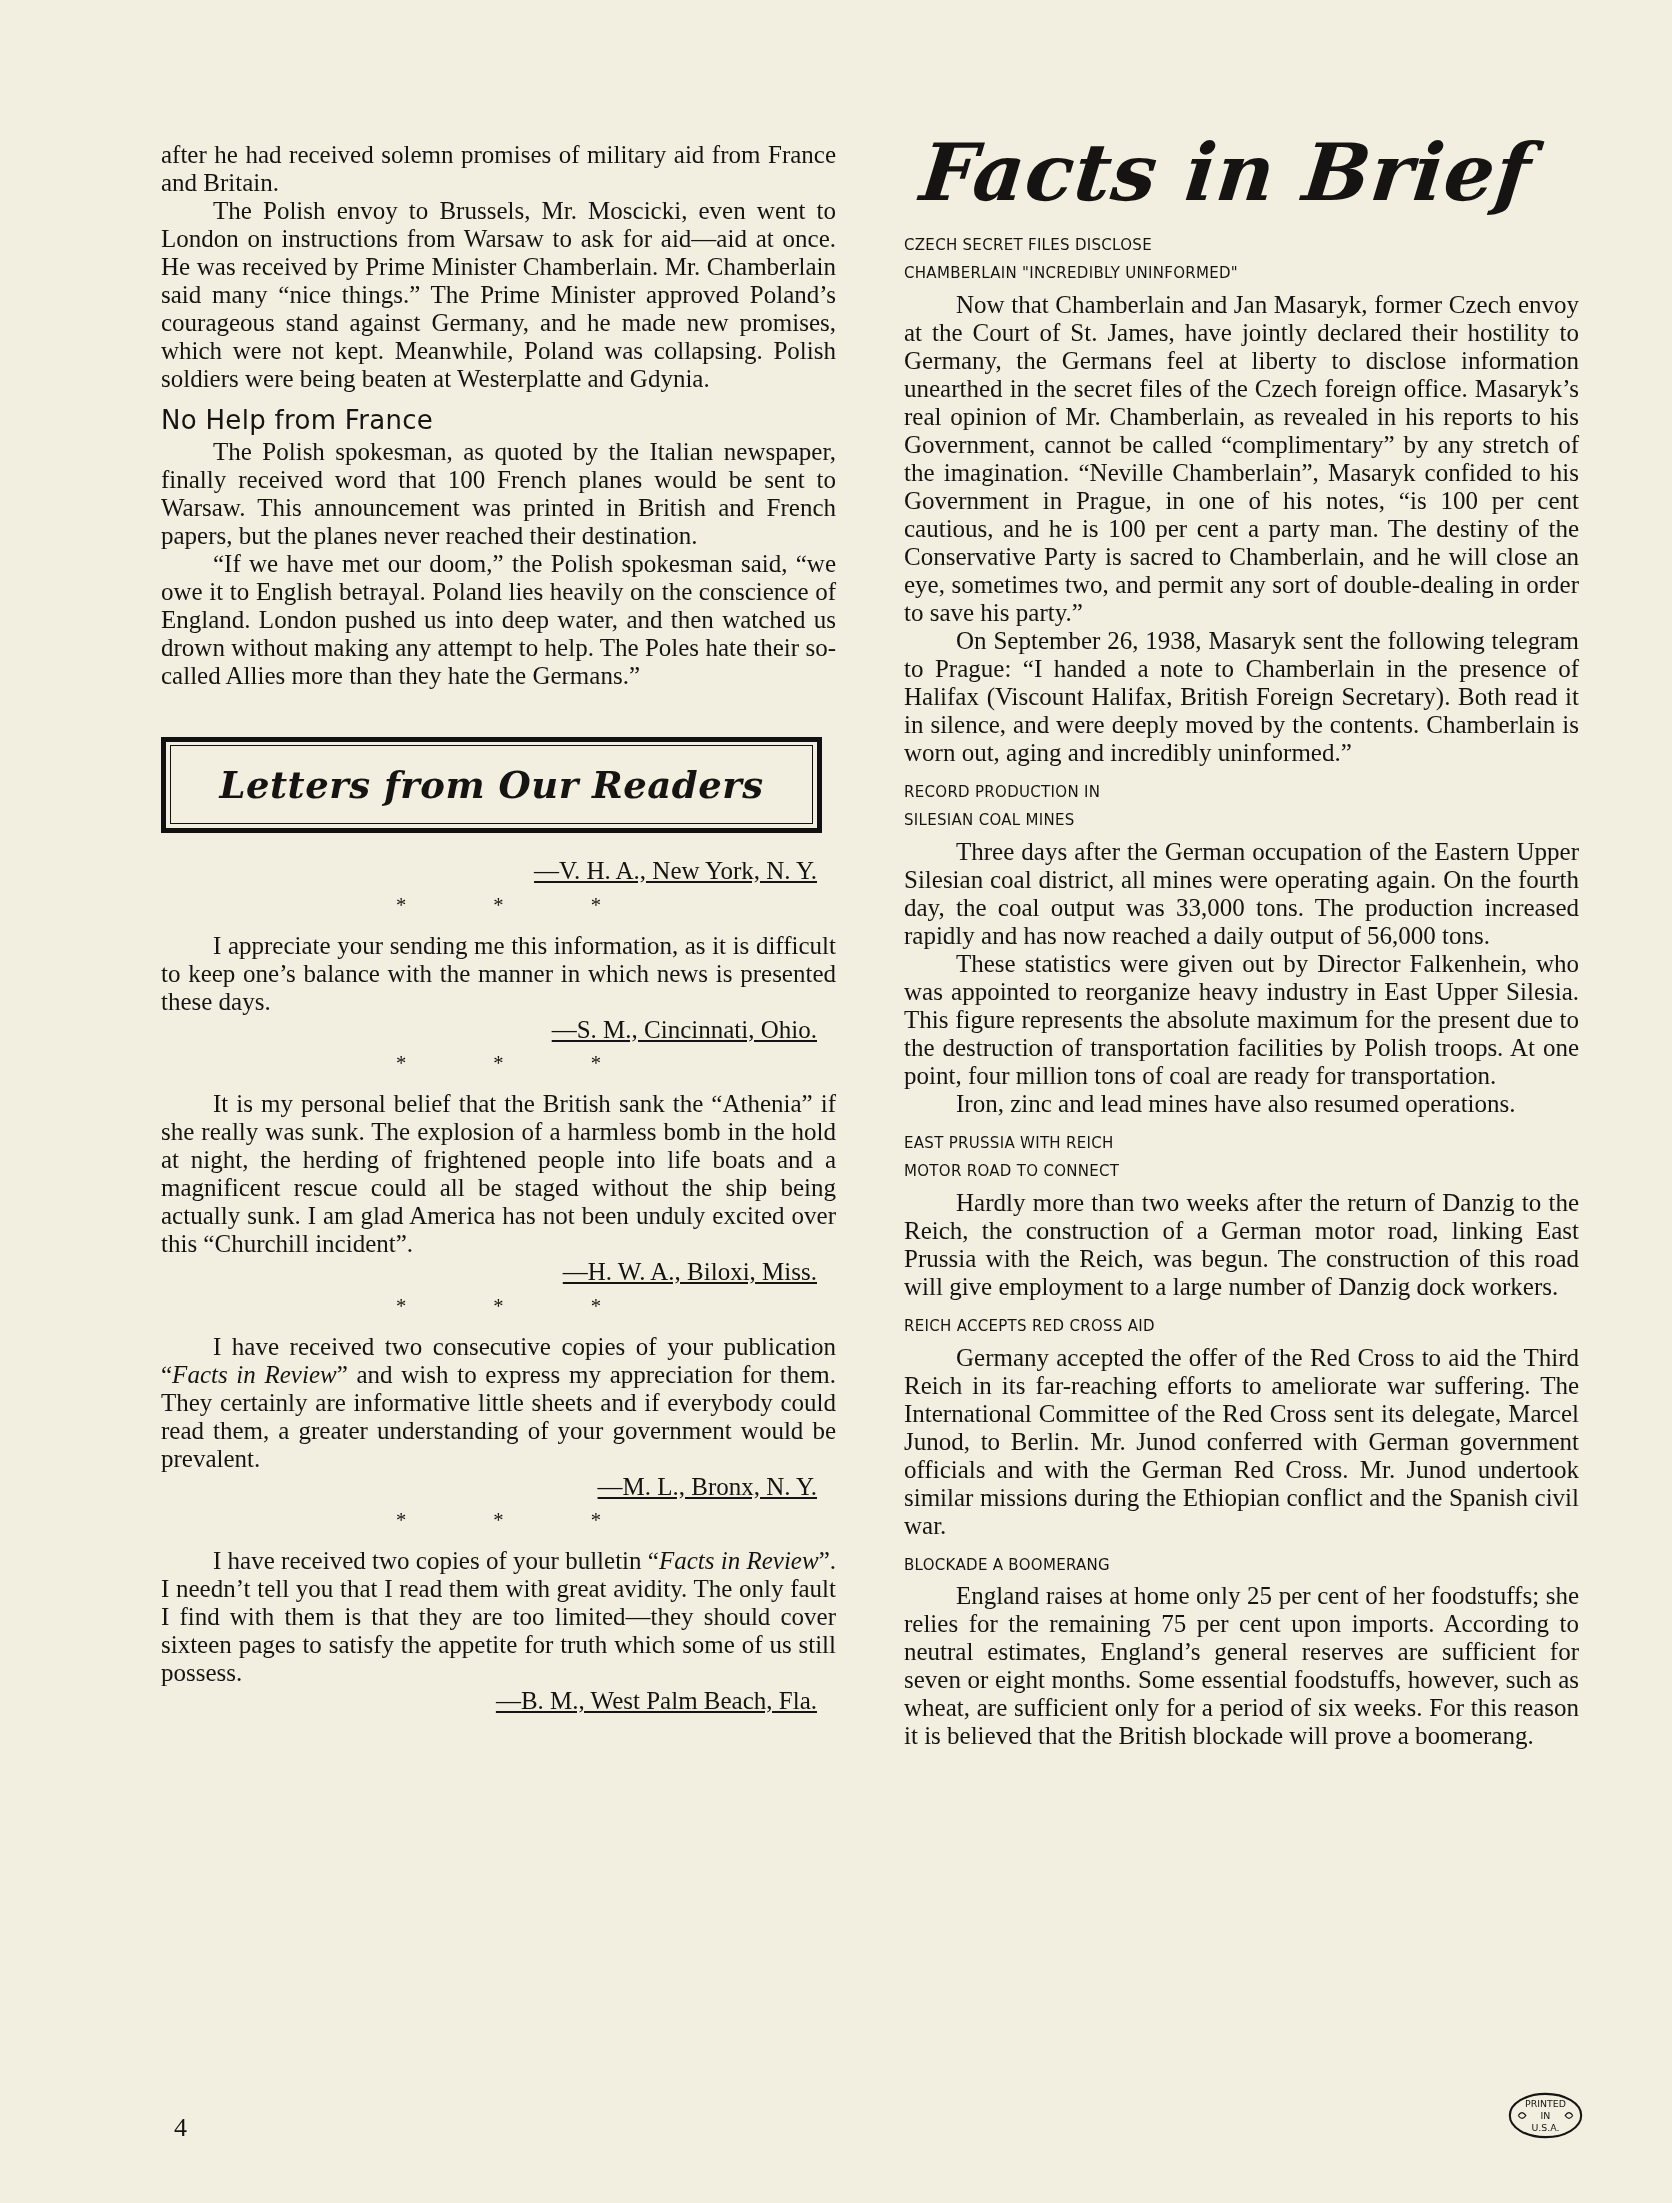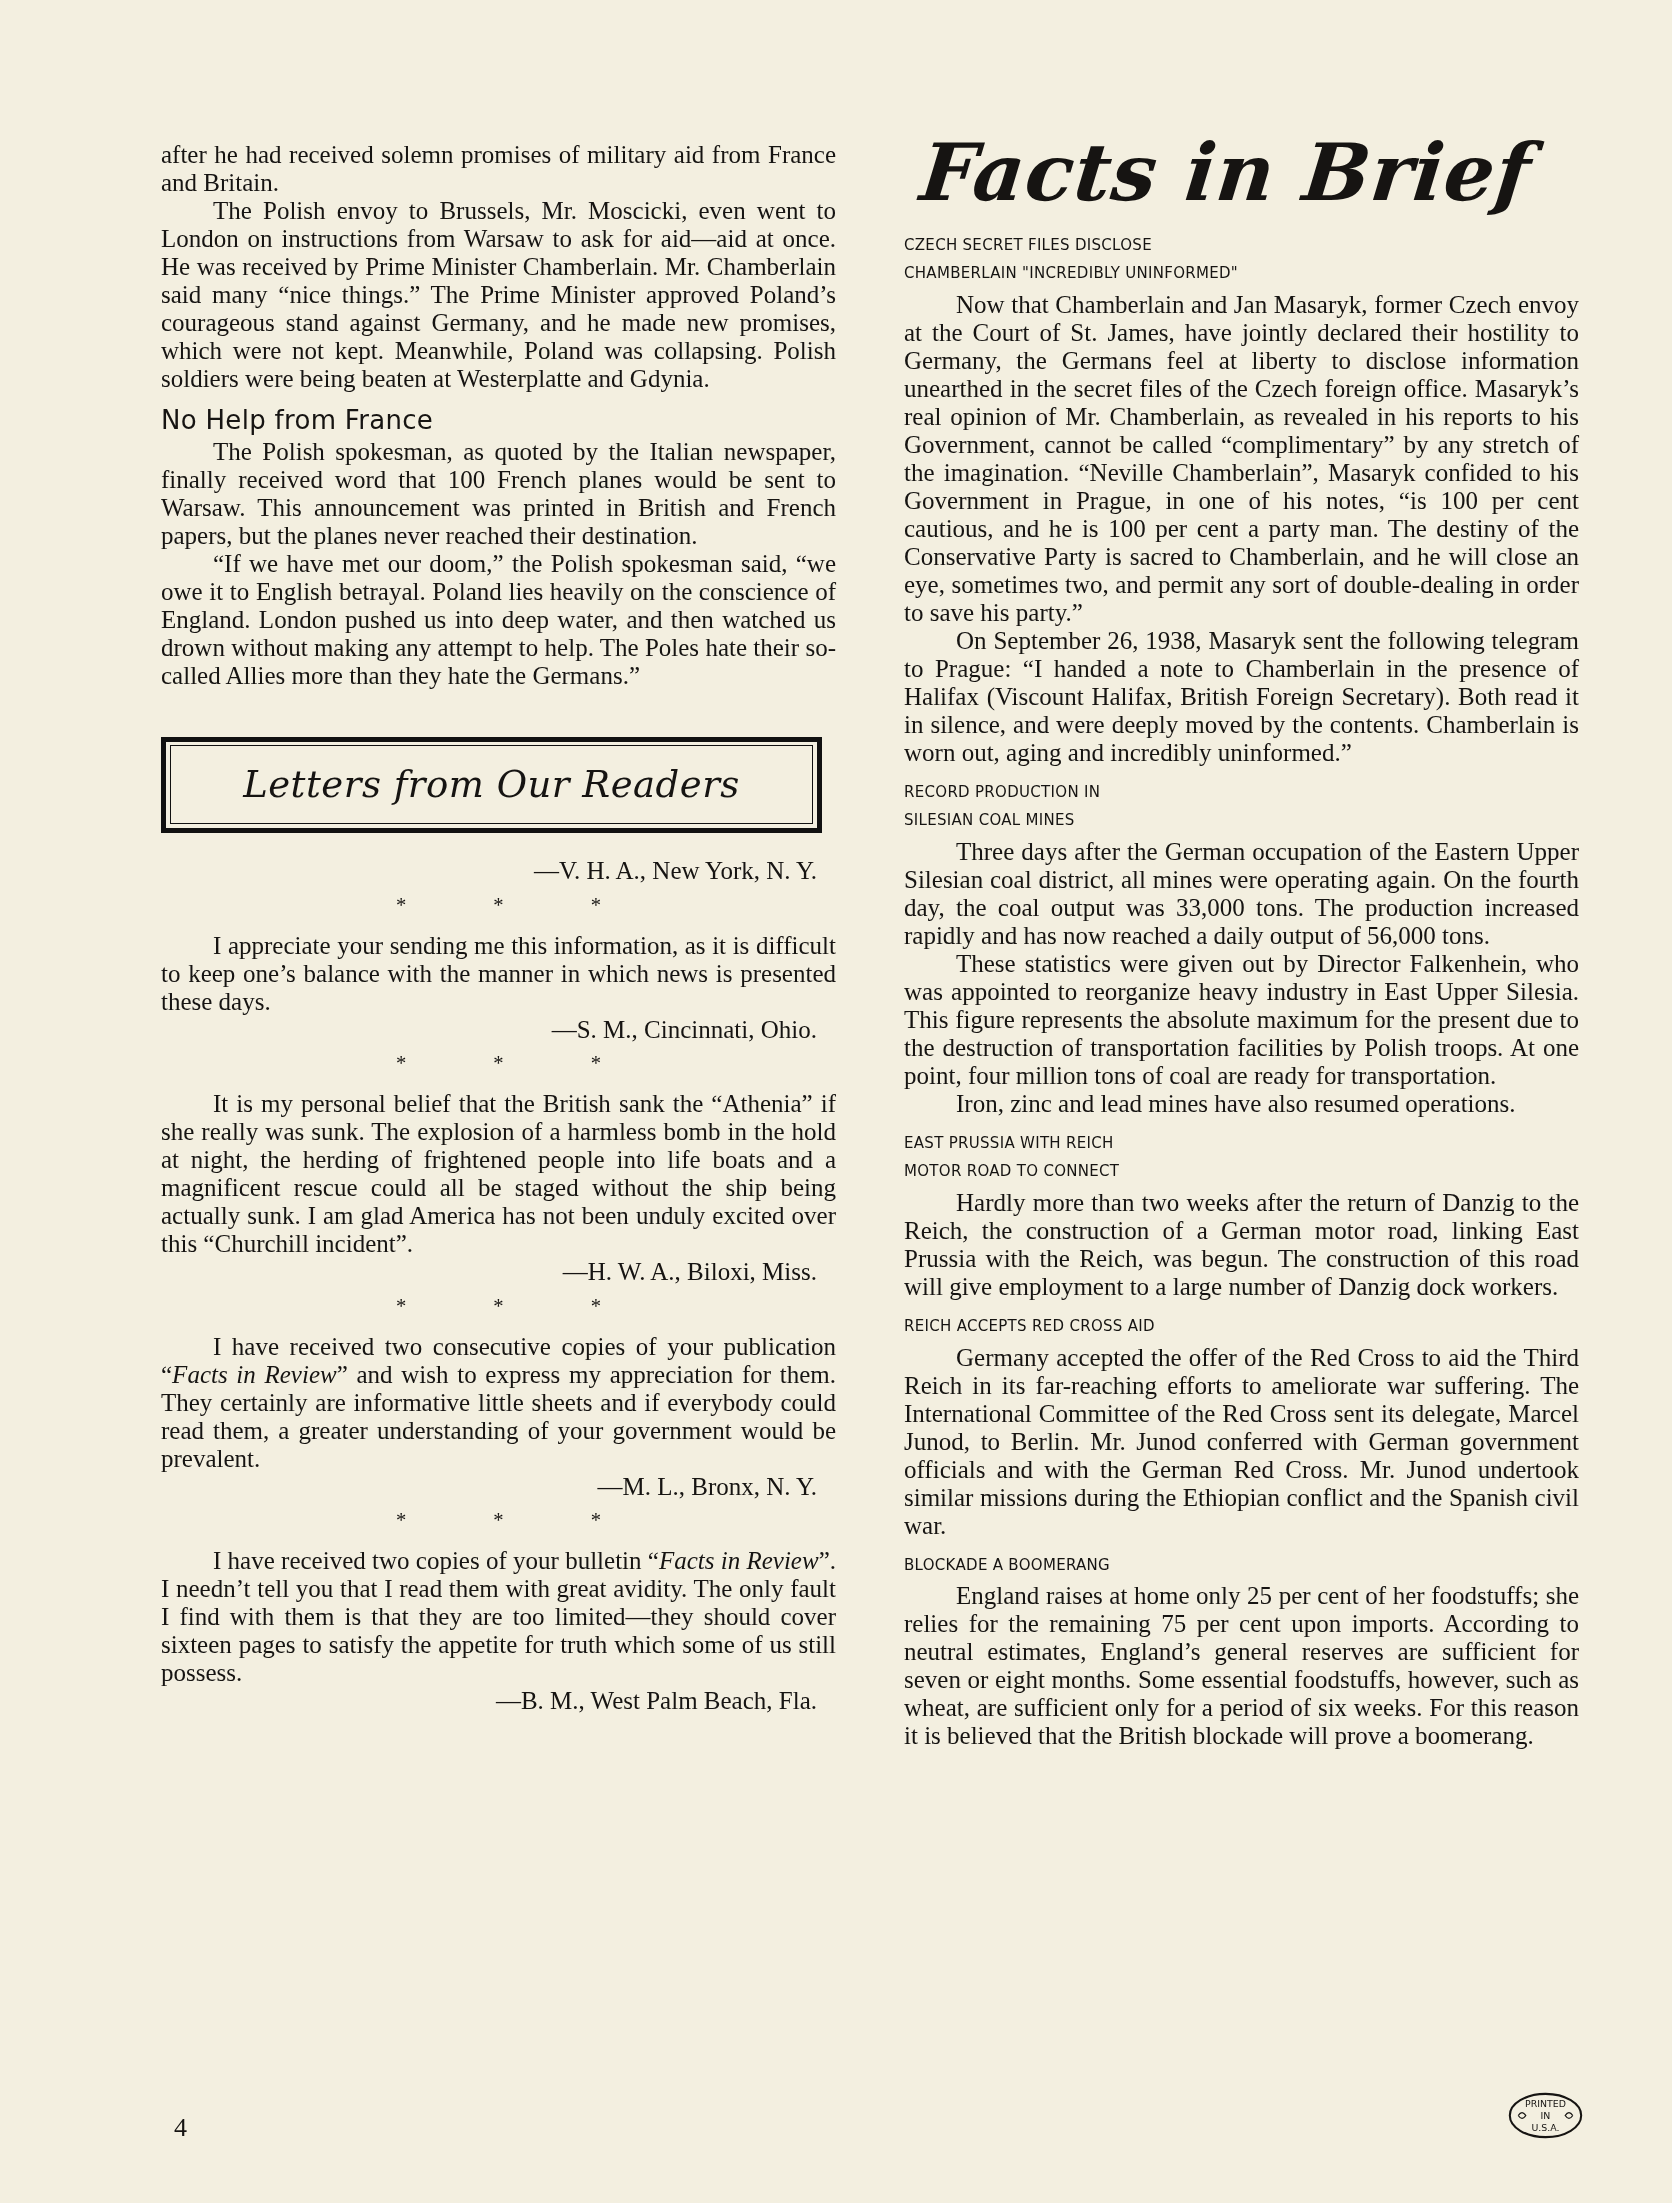--- a/index.html
+++ b/index.html
@@ -41,30 +41,30 @@
     width: 661px;
     box-sizing: border-box;
   }
   .box-inner {
     border: 1.9px solid #111;
     height: 77px;
     display: flex; align-items: center; justify-content: center;
   }
   .box-title {
     font-family: "DejaVu Serif", "Liberation Serif", serif;
-    font-weight: normal; font-style: italic;
+    font-weight: bold; font-style: italic;
     font-size: 37px; letter-spacing: 0.5px;
   }
   .stars {
     text-align: center; text-indent: 0;
     letter-spacing: 41px; padding-left: 41px;
     margin: 5.6px 0 13px 0;
     font-size: 20.6px;
   }
-  .sig { text-align: right; text-indent: 0; padding-right: 19px; }
+  .sig { text-align: right; text-indent: 0; padding-right: 19px; text-decoration: underline; }
   .letter { margin-bottom: 5.6px; overflow: hidden; }
   em { font-style: italic; }
   .masthead {
     font-family: "DejaVu Serif", serif;
     font-style: italic; font-weight: bold;
     font-size: 79px; line-height: 94px;
     margin: -13px 0 7.5px 17px;
     letter-spacing: 0.9px;
     transform: skewX(-6deg);
   }

